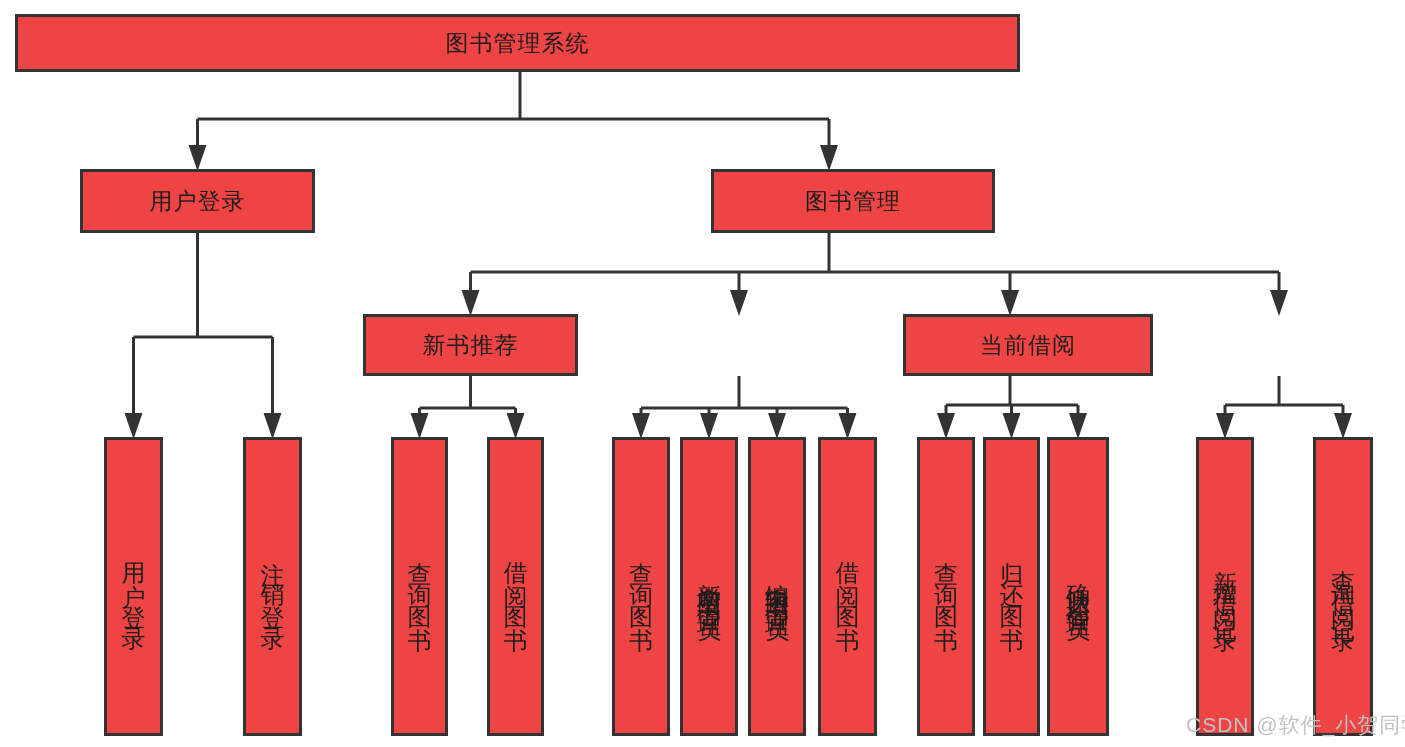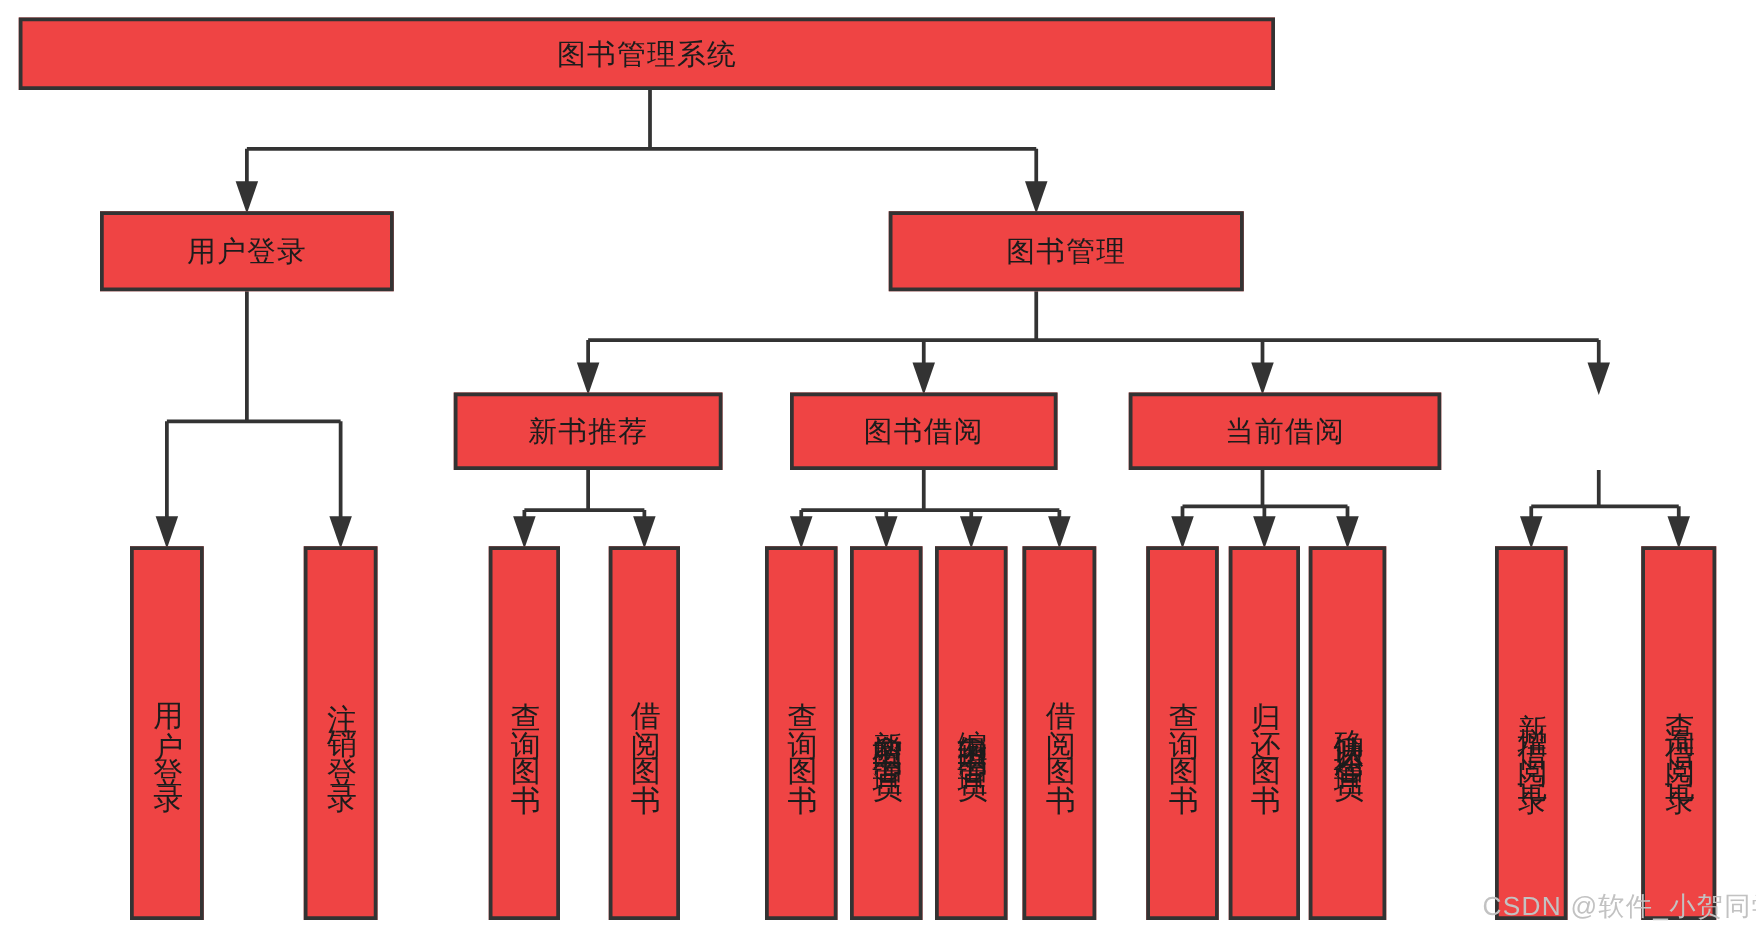--- a/index.html
+++ b/index.html
@@ -129,23 +129,20 @@
     </div>
     <div class="node" style="left: 363px; top: 314px; width: 215px; height: 62px; border-color: rgb(51, 51, 51);">
       <span class="h-label" style="color: rgb(28, 28, 28);">新书推荐</span>
     </div>
     <div class="node" style="left: 391px; top: 437px; width: 57px; height: 299px; border-color: rgb(51, 51, 51);">
       <span class="v-label" style="color: rgb(28, 28, 28); letter-spacing: 22px;">查询图书</span>
     </div>
     <div class="node" style="left: 487px; top: 437px; width: 57px; height: 299px; border-color: rgb(51, 51, 51);">
       <span class="v-label" style="color: rgb(28, 28, 28); letter-spacing: 22px;">借阅图书</span>
     </div>
-    <div class="node" style="left: 632px; top: 314px; width: 214px; height: 62px; border-color: rgb(51, 51, 51);">
-      <span class="h-label" style="color: rgb(28, 28, 28);">图书借阅</span>
-    </div>
     <div class="node" style="left: 612px; top: 437px; width: 58px; height: 299px; border-color: rgb(51, 51, 51);">
       <span class="v-label" style="color: rgb(28, 28, 28); letter-spacing: 22px;">查询图书</span>
     </div>
     <div class="node" style="left: 680px; top: 437px; width: 58px; height: 299px; border-color: rgb(51, 51, 51);">
       <span class="v-label" style="color: rgb(28, 28, 28); letter-spacing: 5px;">新增图书（管理员）</span>
     </div>
     <div class="node" style="left: 748px; top: 437px; width: 58px; height: 299px; border-color: rgb(51, 51, 51);">
       <span class="v-label" style="color: rgb(28, 28, 28); letter-spacing: 5px;">编辑图书（管理员）</span>
     </div>
     <div class="node" style="left: 818px; top: 437px; width: 59px; height: 299px; border-color: rgb(51, 51, 51);">

